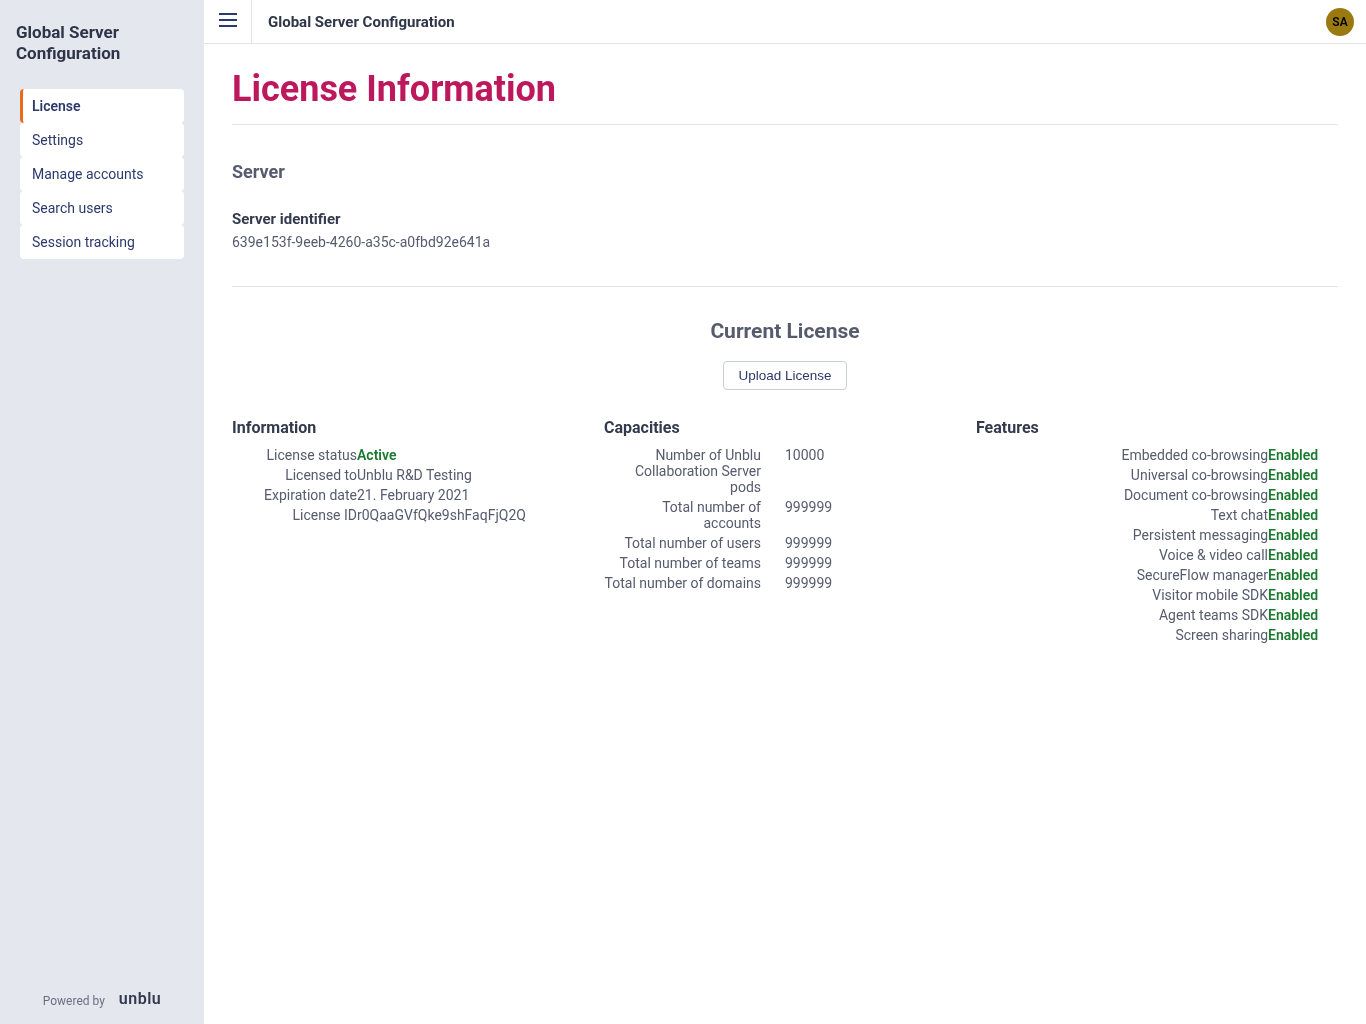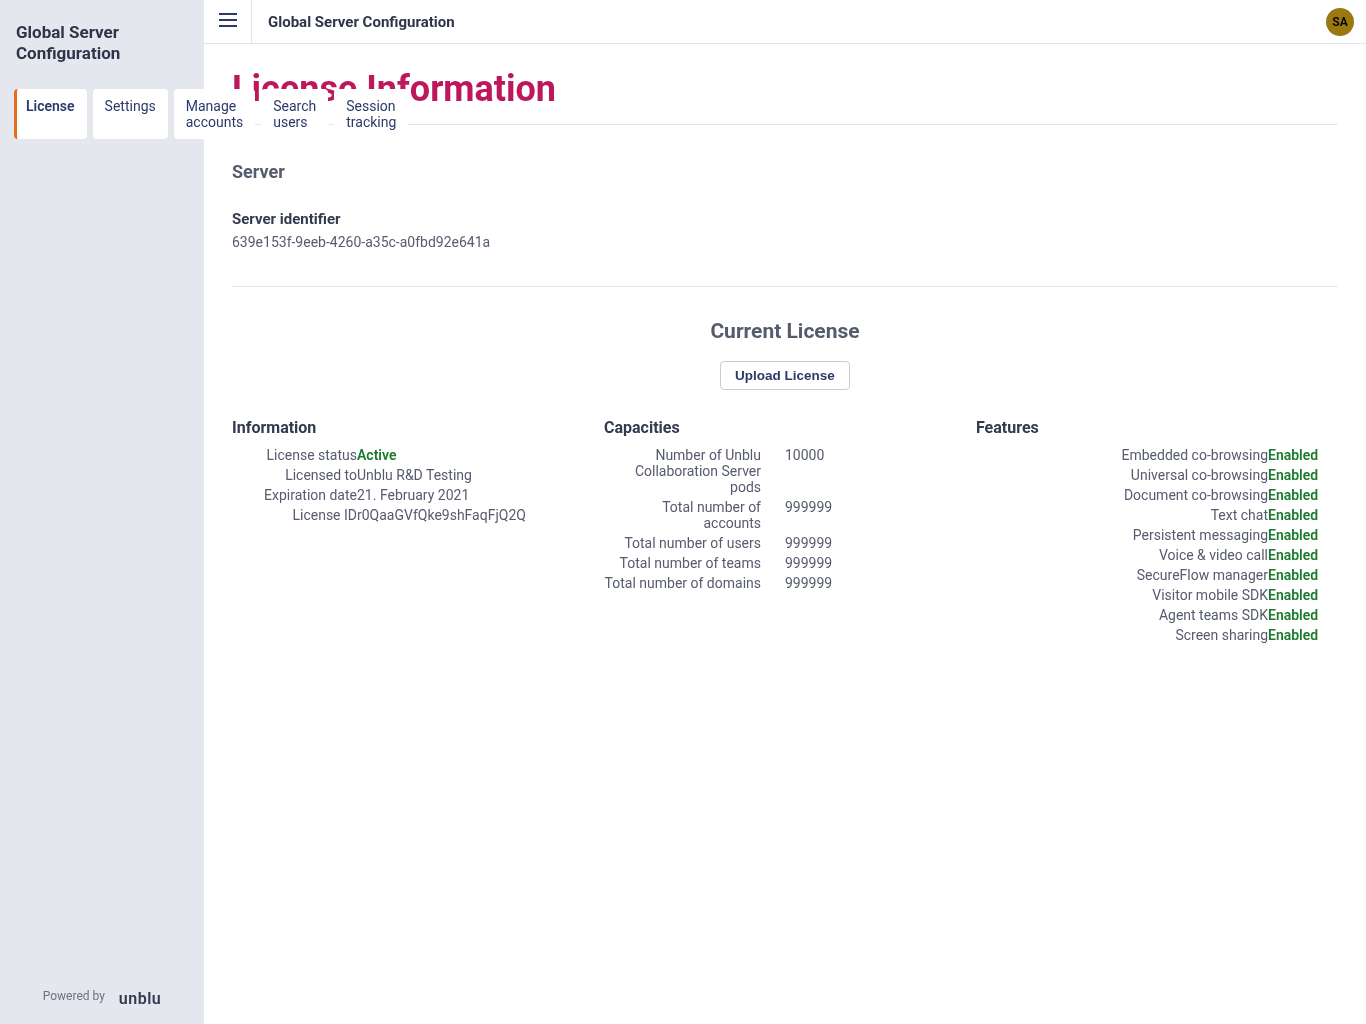--- a/index.html
+++ b/index.html
@@ -25,24 +25,23 @@
     position: relative;
   }
   .sidebar-title {
     padding: 22px 16px 24px 16px;
     font-size: 17px;
     font-weight: 700;
     color: #2f3548;
     line-height: 1.25;
   }
   .sidebar-nav {
-    padding: 0 14px;
-    display: flex;
-    flex-direction: row;
-    gap: 6px;
+    padding: 0 20px;
+    display: flex;
+    flex-direction: column;
   }
   .sidebar-item {
     background: #fff;
     border-radius: 4px;
     padding: 9px 12px;
     font-size: 14px;
     color: #2b3a6b;
     cursor: pointer;
   }
   .sidebar-item.active {
@@ -51,21 +50,21 @@
     font-weight: 600;
   }
   .sidebar-footer {
     margin-top: auto;
     padding: 20px 0 16px 0;
     text-align: center;
     width: 100%;
   }
   .powered {
     display: inline-flex;
-    align-items: flex-start;
+    align-items: flex-end;
     gap: 14px;
     color: #6b7080;
     font-size: 12px;
   }
   .brand {
     font-size: 16px;
     letter-spacing: 0.5px;
     color: #343a4d;
     font-weight: 600;
   }
@@ -166,21 +165,21 @@
   }
   .current-title {
     font-size: 21px;
     font-weight: 700;
     color: #565b6e;
   }
   .upload-btn {
     background: #fff;
     border: 1px solid #c9cdda;
     color: #2b3a6b;
-    font-weight: 700;
+    font-weight: 400;
     font-size: 13.5px;
     padding: 6px 14px;
     border-radius: 4px;
     cursor: pointer;
   }
 
   .columns {
     display: flex;
     margin-top: 28px;
     gap: 10px;

